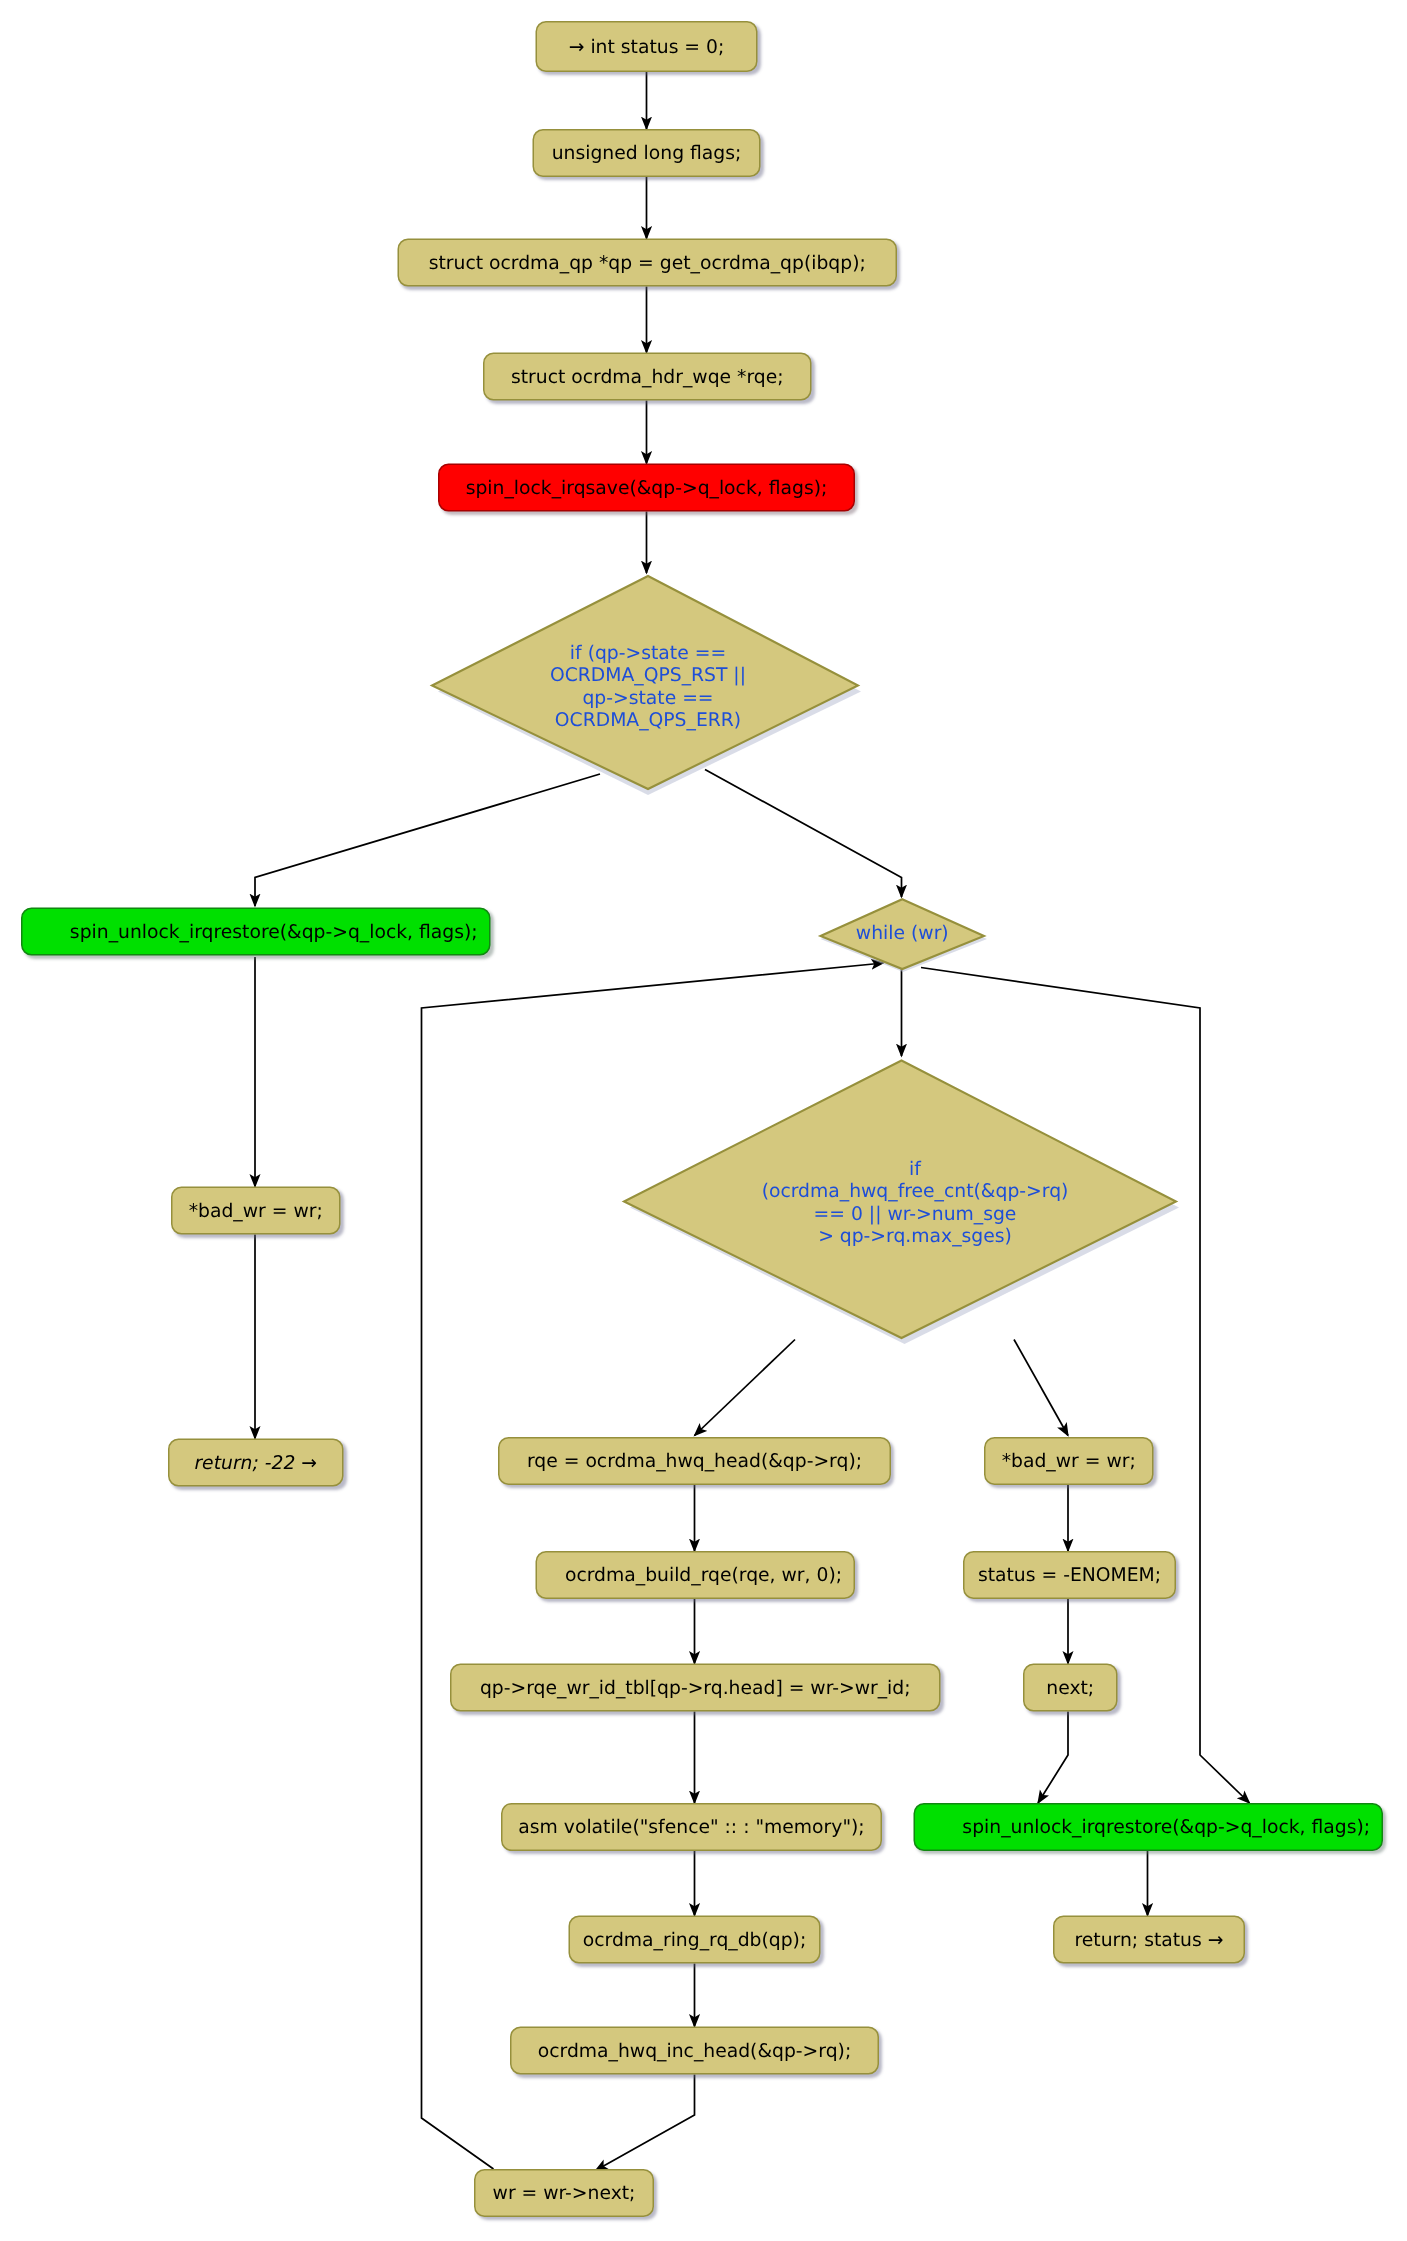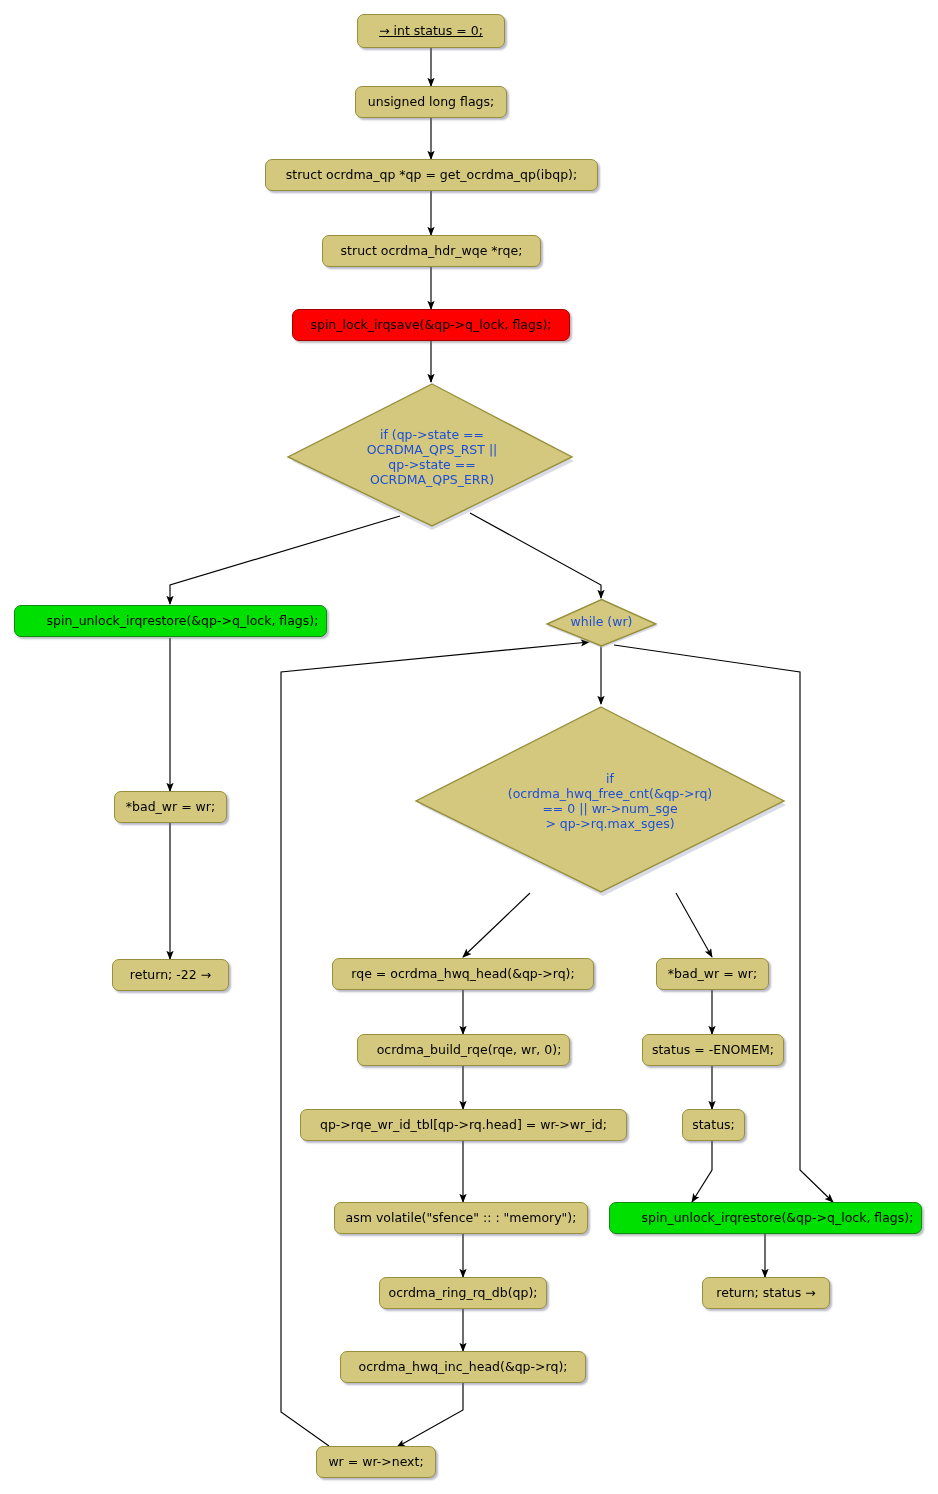--- a/index.html
+++ b/index.html
@@ -106,21 +106,21 @@
       <path d="M463,1383 L463,1410 L397,1447"></path>
       <path d="M712,990 L712,1034"></path>
       <path d="M712,1066 L712,1109"></path>
       <path d="M712,1141 L712,1170 L692,1202"></path>
       <path d="M765,1234 L765,1277"></path>
       <path d="M329,1446 L281,1412 L281,672 L589,642"></path>
       <path d="M614,645 L800,672 L800,1170 L833,1202"></path>
     </g>
   </svg>
 
-  <div class="node" style="left:357px; top:14px; width:148px; height:34px;text-decoration:underline;">
+  <div class="node" style="left:357px; top:14px; width:148px; height:34px;">
     <span>→ int status = 0;</span>
   </div>
 
   <div class="node" style="left:355px; top:86px; width:152px; height:32px;">
     <span>unsigned long flags;</span>
   </div>
 
   <div class="node" style="left:265px; top:159px; width:333px; height:32px;">
     <span>struct ocrdma_qp *qp = get_ocrdma_qp(ibqp);</span>
   </div>
@@ -145,21 +145,21 @@
   </div>
 
   <div class="node green" style="left:14px; top:605px; width:313px; height:32px;">
     <span>spin_unlock_irqrestore(&amp;qp-&gt;q_lock, flags);</span>
   </div>
 
   <div class="node" style="left:114px; top:791px; width:113px; height:32px;">
     <span>*bad_wr = wr;</span>
   </div>
 
-  <div class="node" style="left:112px; top:959px; width:117px; height:32px;">
+  <div class="node" style="left:112px; top:959px; width:117px; height:32px;font-style:italic;">
     <span>return; -22 →</span>
   </div>
 
   <div class="diamond" style="left:543px; top:598px; width:117px; height:50px;">
     <svg class="dshape" viewBox="0 0 117 50" preserveAspectRatio="none" xmlns="http://www.w3.org/2000/svg">
       <polygon points="59,4 115,28 59,50 4,28" fill="#b9c0d4" opacity="0.55"></polygon>
       <polygon points="58.5,1.5 113,26 58.5,48 4,26" fill="#d4c87e" stroke="#96903c" stroke-width="1.4"></polygon>
     </svg>
     <div class="dlabel" style="margin-top:-3px;">while (wr)</div>
   </div>
@@ -205,21 +205,21 @@
 
   <div class="node" style="left:656px; top:958px; width:113px; height:32px;">
     <span>*bad_wr = wr;</span>
   </div>
 
   <div class="node" style="left:642px; top:1034px; width:142px; height:32px;">
     <span>status = -ENOMEM;</span>
   </div>
 
   <div class="node" style="left:682px; top:1109px; width:63px; height:32px;">
-    <span>status;</span>
+    <span>next;</span>
   </div>
 
   <div class="node green" style="left:609px; top:1202px; width:313px; height:32px;">
     <span>spin_unlock_irqrestore(&amp;qp-&gt;q_lock, flags);</span>
   </div>
 
   <div class="node" style="left:702px; top:1277px; width:128px; height:32px;">
     <span>return; status →</span>
   </div>
 

